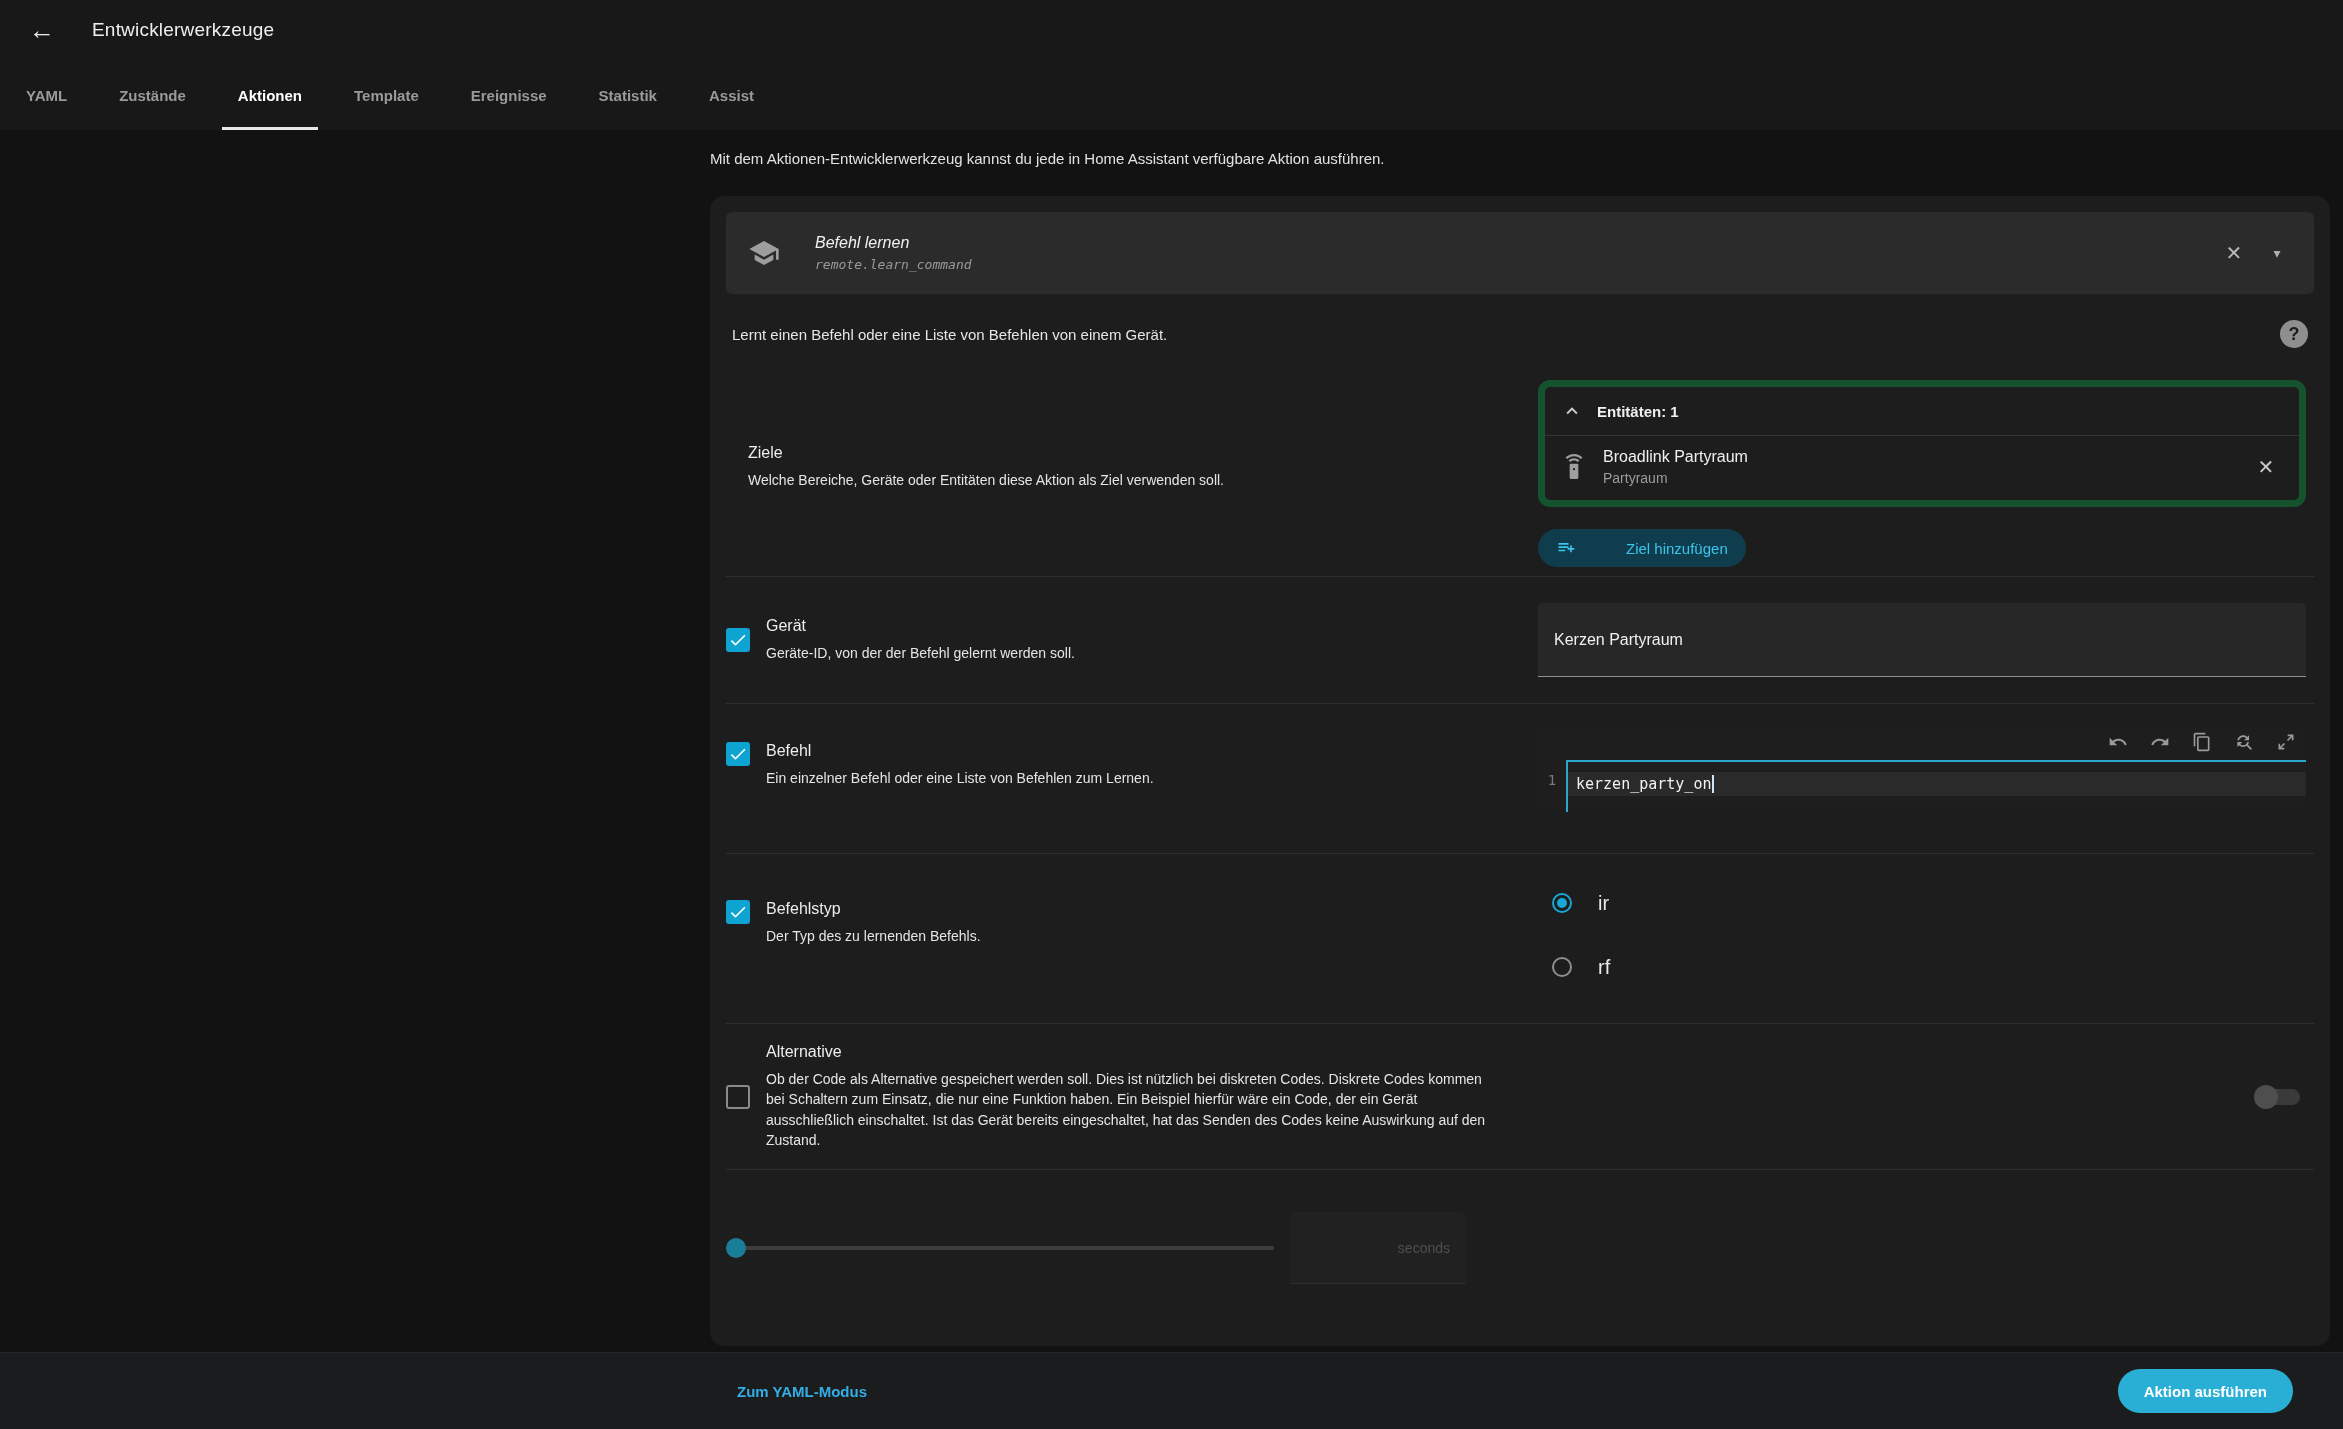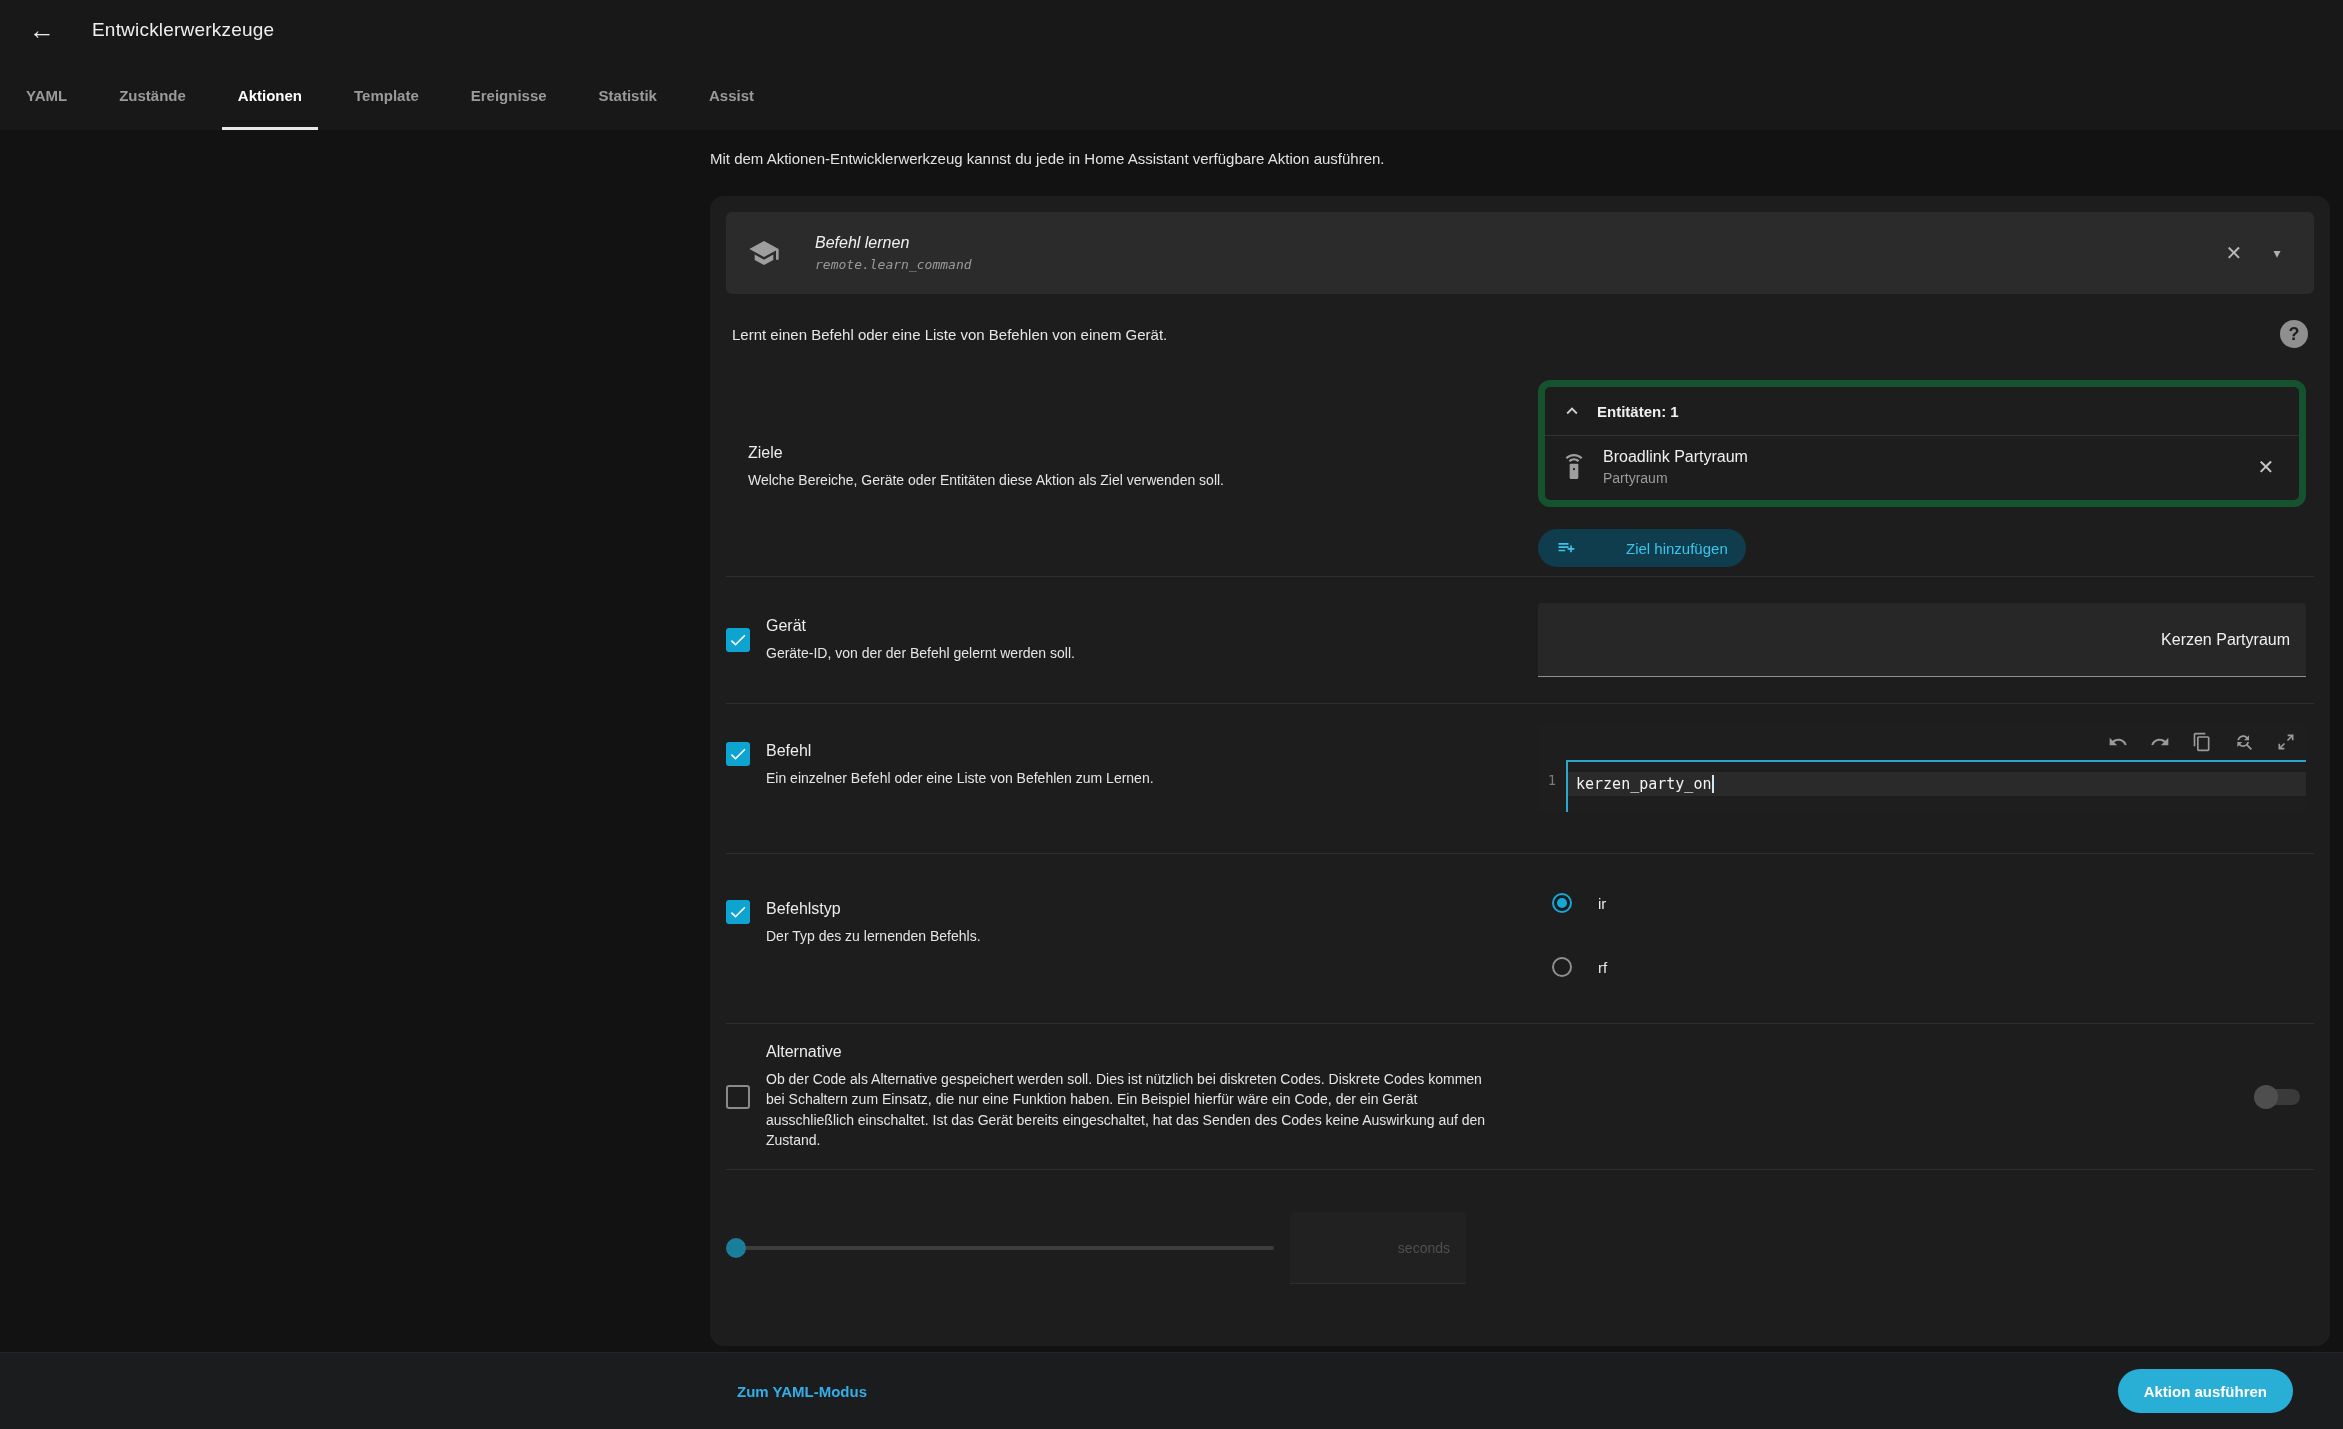--- a/index.html
+++ b/index.html
@@ -90,21 +90,21 @@
 
   
   .row-type { height:170px; }
   .row-type .fleft { padding-top:46px; align-items:flex-start; }
   .row-type .fright { padding-top:34px; padding-left:14px; }
   .radio-row { display:flex; align-items:center; height:30px; margin-bottom:34px; cursor:pointer; }
   .radio { width:20px; height:20px; border-radius:50%; margin-right:26px; position:relative; flex:none; }
   .radio.sel { border:2px solid #18a8d8; }
   .radio.sel::after { content:""; position:absolute; left:3px; top:3px; width:10px; height:10px; border-radius:50%; background:#18a8d8; }
   .radio.unsel { border:2px solid #8f8f8f; }
-  .radio-label { font-size:15px; color:#eaeaea; }
+  .radio-label { font-size:20px; color:#eaeaea; }
 
   
   .row-alt { height:146px; align-items:center; }
   .row-alt .fleft { align-items:center; }
   .row-alt .fright { display:flex; align-items:center; justify-content:flex-end; padding-right:6px; }
   .toggle { position:relative; width:44px; height:16px; border-radius:8px; background:#3a3a3a; cursor:pointer; }
   .toggle .thumb { position:absolute; left:-2px; top:-4px; width:24px; height:24px; border-radius:50%; background:#4e4e4e; }
 
   
   .row-timeout { height:151px; }
@@ -223,21 +223,21 @@
               <svg viewBox="0 0 24 24">
                   <path d="M9 16.2L4.8 12l-1.4 1.4L9 19 21 7l-1.4-1.4z"></path>
                 </svg>
             </div>
             <div>
               <div class="flabel">Gerät</div>
               <div class="fdesc">Geräte-ID, von der der Befehl gelernt werden soll.</div>
             </div>
           </div>
           <div class="fright" style="display:flex; align-items:center;">
-            <div class="textfield" style="width:100%;justify-content:flex-end;">
+            <div class="textfield" style="width:100%;">
               <span>Kerzen Partyraum</span>
             </div>
           </div>
         </div>
 
         <div class="frow row-command">
           <div class="fleft">
             <div class="cb checked">
               <svg viewBox="0 0 24 24">
                   <path d="M9 16.2L4.8 12l-1.4 1.4L9 19 21 7l-1.4-1.4z"></path>

